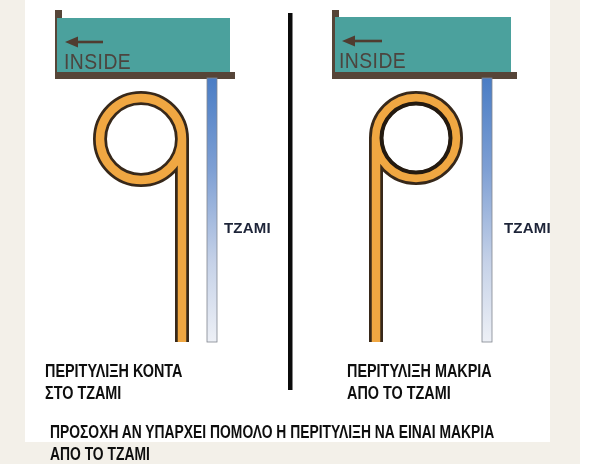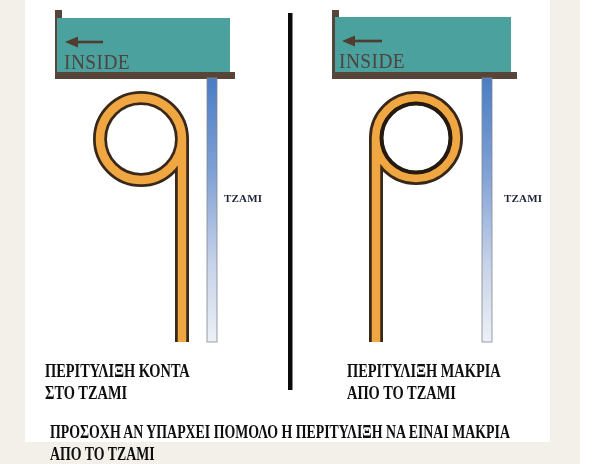--- a/index.html
+++ b/index.html
@@ -1,35 +1,36 @@
 <!DOCTYPE html>
 <html style="--background: #F3F0E9; --surface: #FFFFFF; --header_teal: #4BA19D; --frame_brown: #564538; --cable_orange: #F0A742; --cable_outline: #37281A; --cable_inner_ring: #241A10; --glass_blue_top: #4A7DC5; --glass_blue_bottom: #EDF0F6; --glass_edge: #80858F; --divider_black: #0B0B0B; --arrow_brown: #503C30; --inside_text: #4C443E; --glass_label_navy: #1D2438; --caption_text: #0E0E0E;"><head>
 <meta charset="utf-8">
 <style>
   html,body{margin:0;padding:0;}
   .stage{
     position:relative;
     width:580px;height:464px;
     background:var(--background,#F3F0E9);
     overflow:hidden;
-    font-family:Liberation Serif, serif;
+    font-family:Liberation Sans, sans-serif;
   }
   .paper{
     position:absolute;left:25px;top:0;width:525px;height:442px;
     background:var(--surface,#FFFFFF);
   }
   .diagram-svg{position:absolute;left:0;top:0;}
   .txt{position:absolute;white-space:nowrap;}
   .inside{
     font-size:22px;font-weight:400;color:var(--inside_text,#4C443E);
     letter-spacing:.5px;transform:scaleX(.88);transform-origin:left top;
   }
   .tzami{
-    font-size:11px;font-weight:700;color:var(--glass_label_navy,#1D2438);
+    font-size:15px;font-weight:700;color:var(--glass_label_navy,#1D2438);
     letter-spacing:.2px;
+    margin-top:27px;
   }
   .caption{
     font-size:18px;font-weight:700;color:var(--caption_text,#0E0E0E);
     line-height:22px;transform:scaleX(.80);transform-origin:left top;
   }
   .footer{
     font-size:18px;font-weight:700;color:var(--caption_text,#0E0E0E);
     line-height:22px;transform:scaleX(.77);transform-origin:left top;
   }
 </style>

